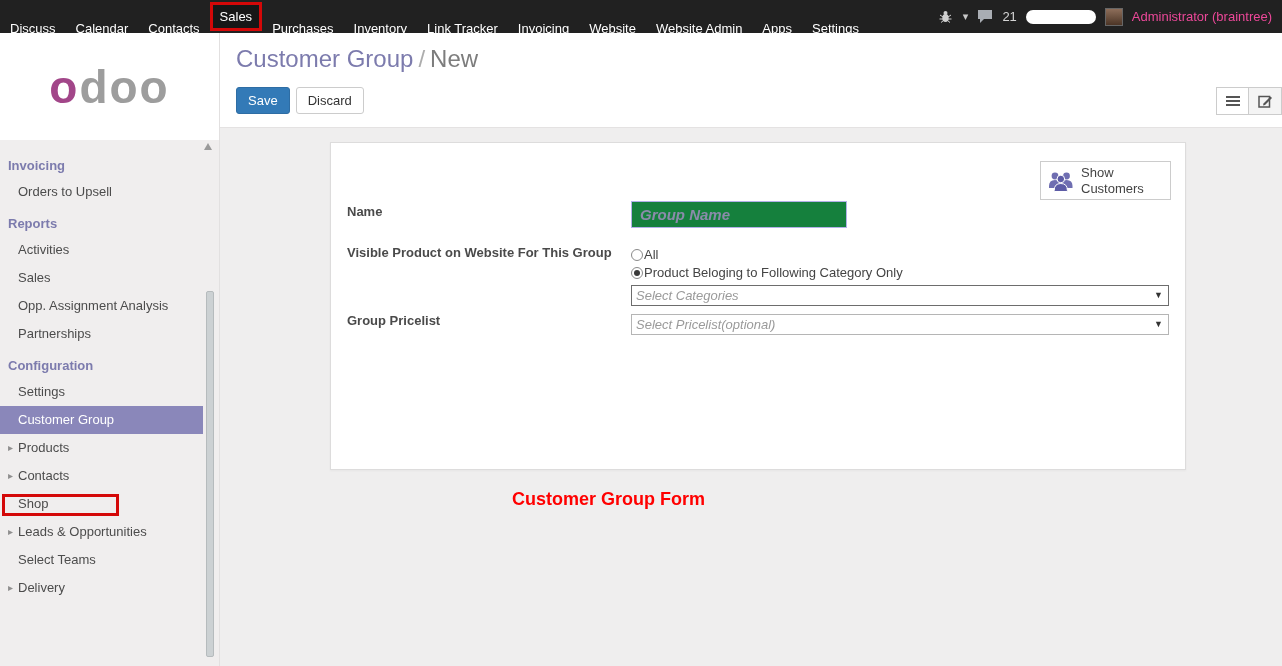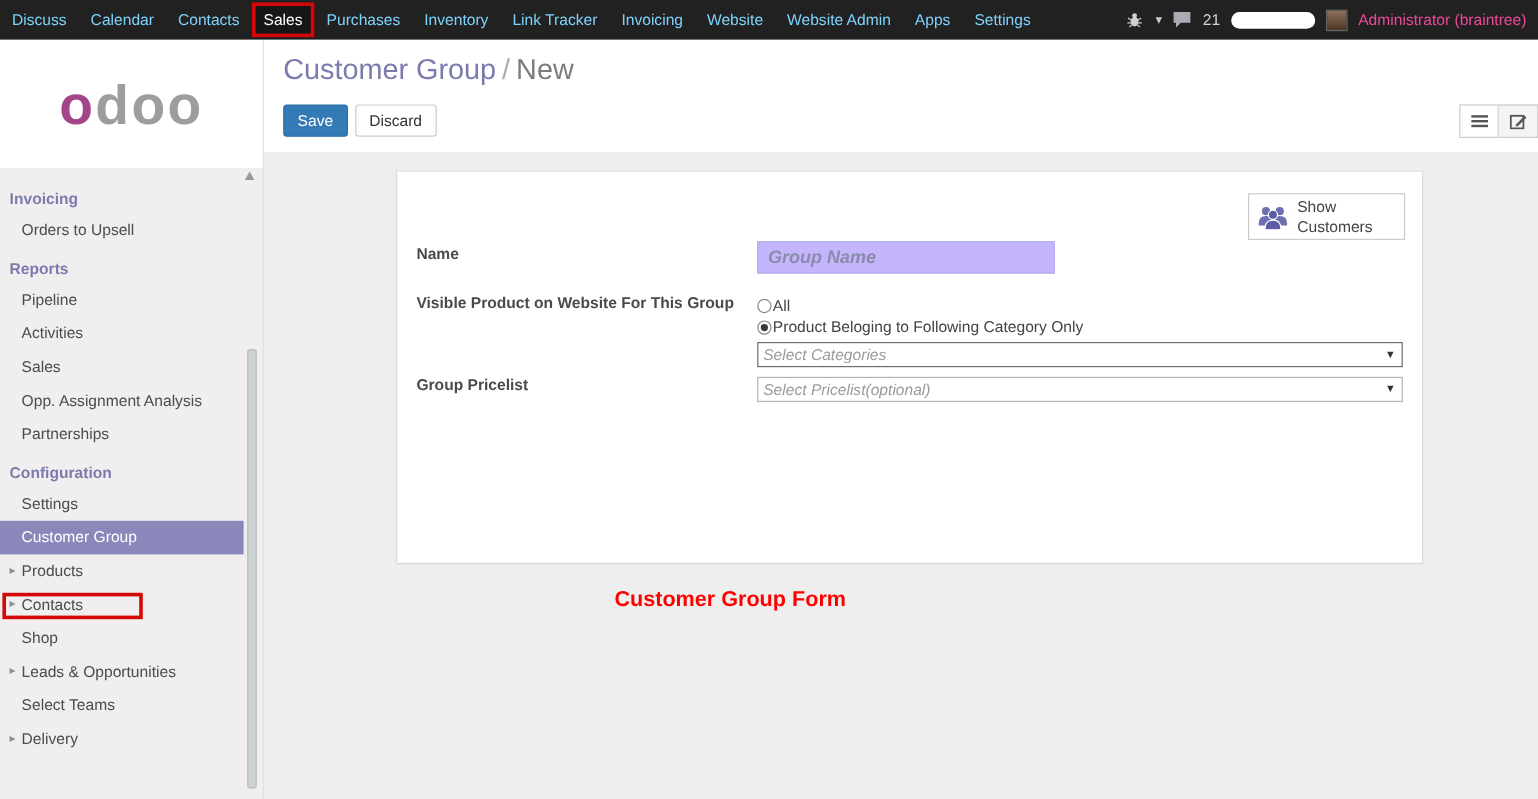--- a/index.html
+++ b/index.html
@@ -2,21 +2,21 @@
 <html><head>
 <meta charset="utf-8">
 <style>
   * { margin:0; padding:0; box-sizing:border-box; }
   body { font-family:"Liberation Sans", sans-serif; }
   #app { position:relative; width:1282px; height:666px; overflow:hidden; background:#efeeee; }
 
   
   .topnav { position:absolute; top:0; left:0; width:1282px; height:33px; background:#212121;
             display:flex; align-items:center; z-index:20; }
-  .nav-item { color:#7dd3fc; font-size:13px; line-height:33px; height:33px; padding:0 10px;
+  .nav-item { color:#ffffff; font-size:13px; line-height:33px; height:33px; padding:12px 10px;
               cursor:pointer; white-space:nowrap; }
   .nav-item.active { height:29px; line-height:23px; border:3px solid #d40808; background:#171717;
                      color:#fff; padding:0 7px; }
   .nav-right { margin-left:auto; display:flex; align-items:center; gap:9px; padding-right:10px; }
   .nav-caret { color:#c9c9c9; font-size:11px; margin-left:2px; cursor:pointer; }
   .msg-count { color:#d5d5d5; font-size:13px; }
   .pill { width:70px; height:14px; background:#ffffff; border-radius:8px; cursor:pointer; }
   .avatar { width:18px; height:18px; background:linear-gradient(#8d6e5a,#4c3526); border:1px solid #666;
             cursor:pointer; }
   .user-label { color:#ec4899; font-size:13px; white-space:nowrap; cursor:pointer; }
@@ -59,22 +59,22 @@
   .vs-btn.active { background:#f4f4f4; }
 
   
   .sheet { position:absolute; left:330px; top:142px; width:856px; height:328px; background:#ffffff;
            border:1px solid #dddcdc; box-shadow:0 1px 2px rgba(0,0,0,0.04); }
   .show-customers { position:absolute; top:18px; right:14px; width:131px; height:39px;
                     border:1px solid #ccc; background:#fff; display:flex; align-items:center;
                     gap:6px; padding:0 6px; cursor:pointer; }
   .show-customers .txt { font-size:13px; color:#444; line-height:1.2; }
   .f-label { position:absolute; left:16px; font-weight:bold; font-size:13px; color:#4a4a4a; cursor:default; }
-  .name-input { position:absolute; left:300px; top:58px; width:248px; height:27px;
-                background:#c4b5fd; border:1px solid #b2b1e8; padding:0 8px; font-size:15px;
+  .name-input { position:absolute; left:300px; top:58px; width:216px; height:27px;
+                background:#15803d; border:1px solid #b2b1e8; padding:0 8px; font-size:15px;
                 font-family:"Liberation Sans", sans-serif; }
   .name-input::placeholder { color:#8b8bab; font-style:italic; font-weight:bold; }
   .radio-row { position:absolute; left:300px; display:flex; align-items:center; gap:1px;
                font-size:13px; color:#444; cursor:pointer; }
   .radio { width:12px; height:12px; border:1px solid #8a8a8a; border-radius:50%; background:#fff;
            display:inline-block; position:relative; }
   .radio.checked::after { content:''; position:absolute; left:2px; top:2px; width:6px; height:6px;
                           border-radius:50%; background:#3a3a3a; }
   .select-box { position:absolute; left:300px; width:538px; height:21px; background:#fff;
                 display:flex; align-items:center; padding:0 18px 0 4px; font-size:13px;
@@ -137,24 +137,20 @@
     <div class="menu">
       <div class="section-title">Invoicing</div>
       <div class="menu-item">
           <span class="caret-cell"></span>
           <span>Orders to Upsell</span>
         </div>
 
       <div class="section-title">Reports</div>
       <div class="menu-item">
           <span class="caret-cell"></span>
-          <span>Pipeline</span>
-        </div>
-      <div class="menu-item">
-          <span class="caret-cell"></span>
           <span>Activities</span>
         </div>
       <div class="menu-item">
           <span class="caret-cell"></span>
           <span>Sales</span>
         </div>
       <div class="menu-item">
           <span class="caret-cell"></span>
           <span>Opp. Assignment Analysis</span>
         </div>

